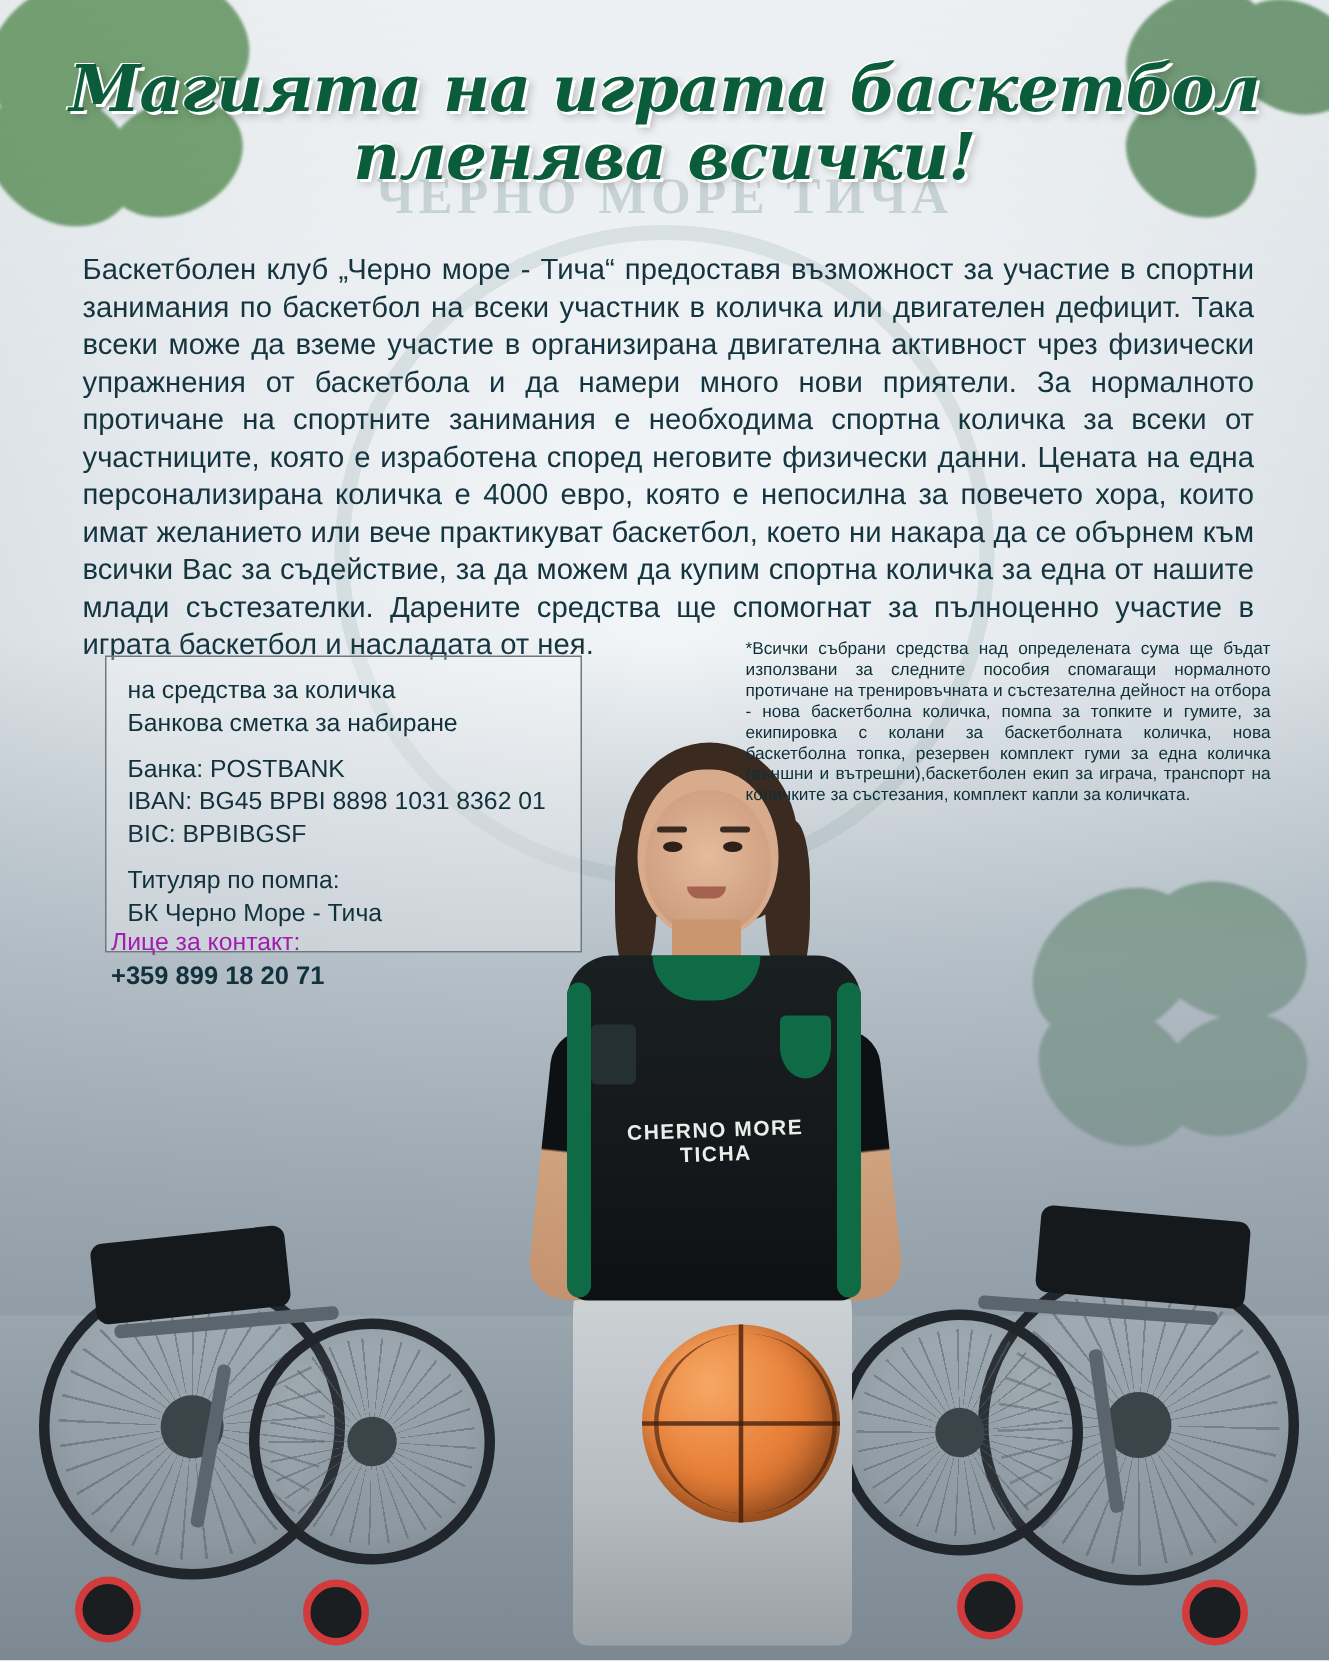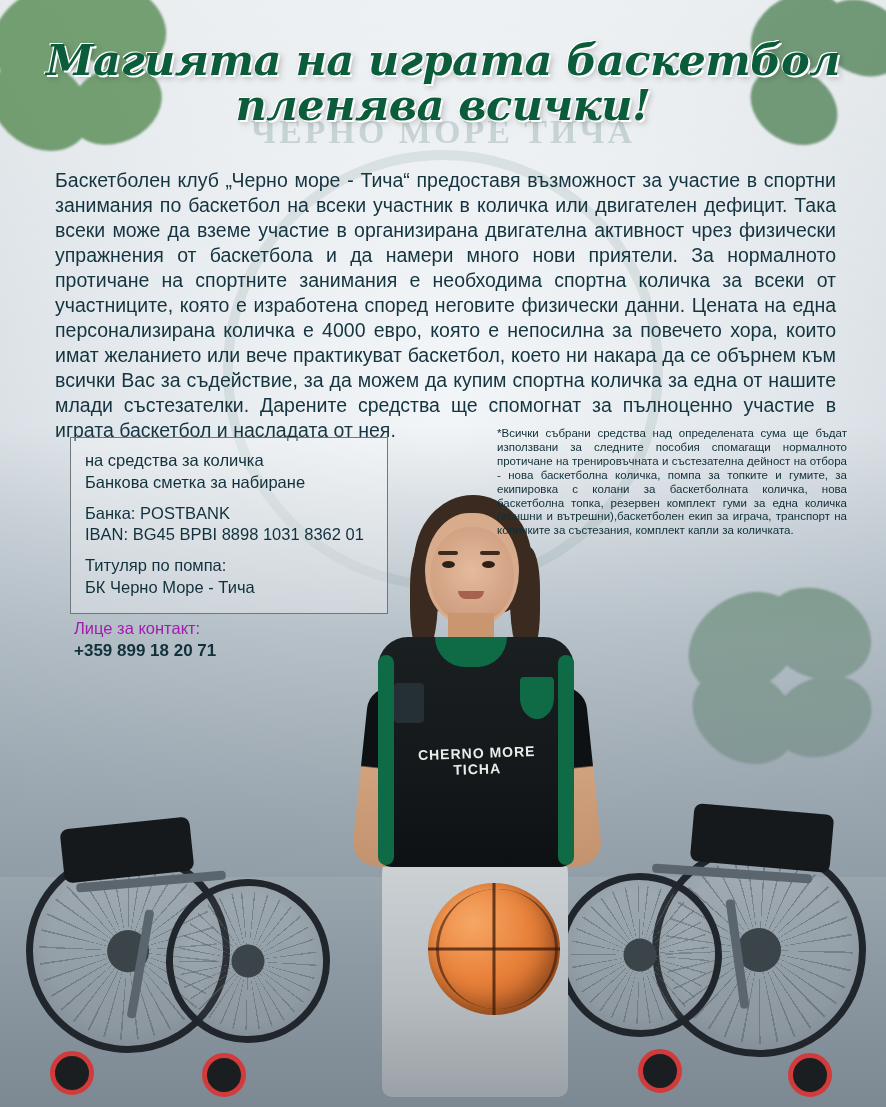--- a/index.html
+++ b/index.html
@@ -343,20 +343,21 @@
       </div>
     </div>
   </div>
 
   <div class="bank-box" data-interactable="false">
     <div class="bank-line" data-interactable="false">на средства за количка</div>
     <div class="bank-line" data-interactable="false">Банкова сметка за набиране</div>
     <div class="bank-gap"></div>
     <div class="bank-line b" data-interactable="false">Банка: POSTBANK</div>
     <div class="bank-line b" data-interactable="true">IBAN: BG45 BPBI 8898 1031 8362 01</div>
+    <div class="bank-line b" data-interactable="false">BIC: BPBIBGSF</div>
     <div class="bank-gap"></div>
     <div class="bank-line" data-interactable="false">Титуляр по помпа:</div>
     <div class="bank-line b" data-interactable="false">БК Черно Море - Тича</div>
   </div>
 
   <div class="contact" data-interactable="false">
     <div class="lbl" data-interactable="false">Лице за контакт:</div>
     <div class="val" data-interactable="true">+359 899 18 20 71</div>
   </div>
 

